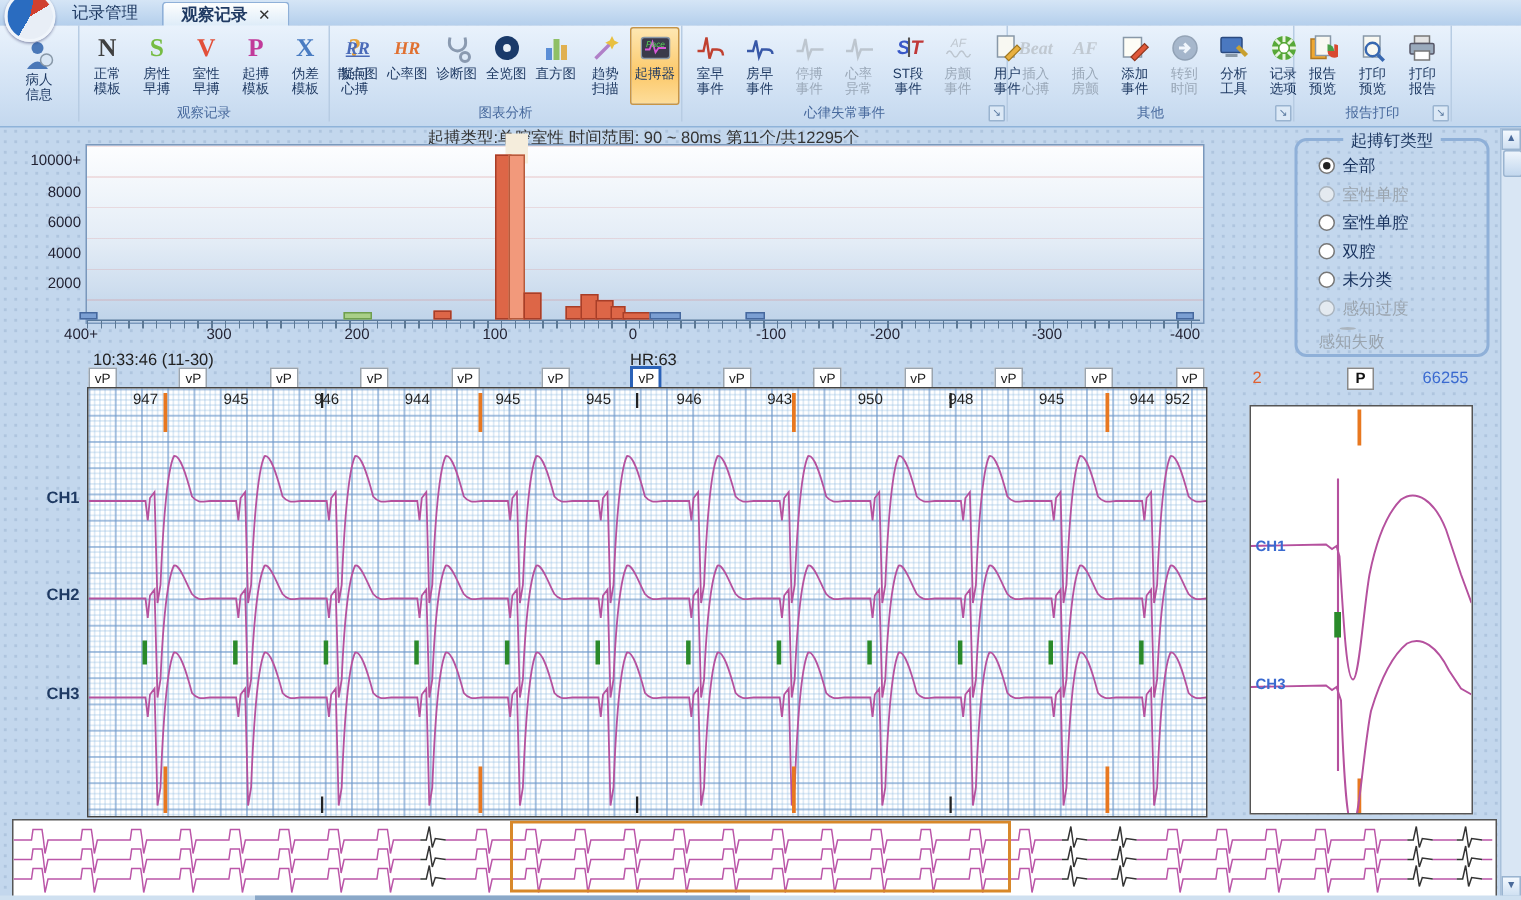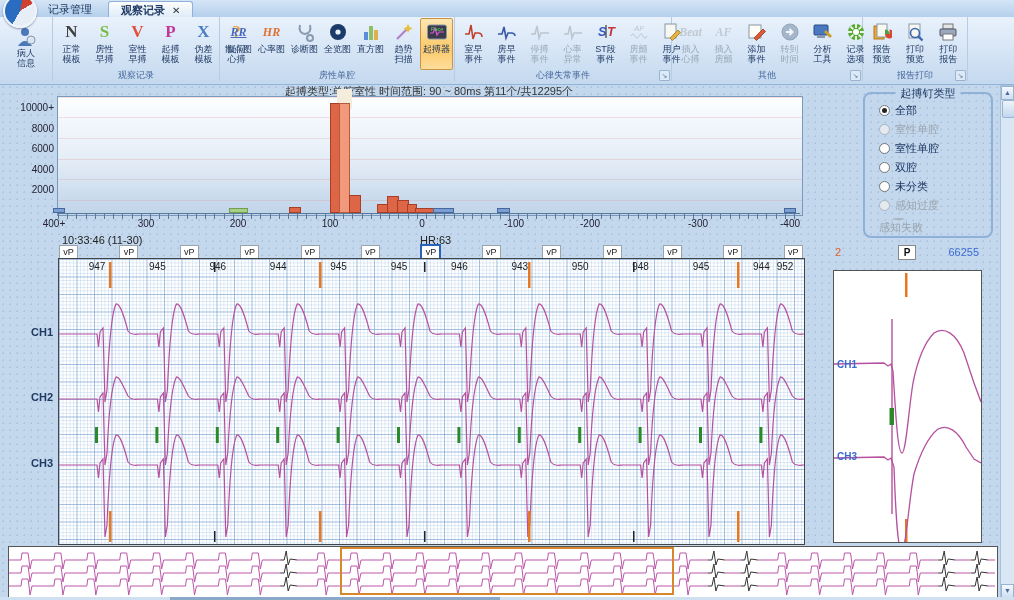--- a/index.html
+++ b/index.html
@@ -226,21 +226,21 @@
             <div class="ricon">
               <svg width="20" height="20" viewBox="0 0 20 20">
                 <rect x="0.5" y="3" width="19" height="14" rx="2" fill="#3a3a4a" stroke="#8898a8"></rect>
                 <path d="M3,11 h3 l2,-5 2,7 2,-3 h5" stroke="#d858d8" fill="none" stroke-width="1.2"></path>
                 <text x="10" y="9" font-size="5.5" fill="#58d858" text-anchor="middle" font-style="italic">Pace</text>
               </svg>
             </div>
             <div class="rlbl">起搏器</div>
           </div>
         </div>
-        <div class="rglabel">房性单腔</div>
+        <div class="rglabel">图表分析</div>
       </div>
       <div class="rgroup" style="width: 212px;">
         <div class="rgbtns">
           <div class="rbtn" style="flex: 1 1 0%;">
             <div class="ricon">
               <svg width="20" height="20" viewBox="0 0 20 20">
                 <path d="M1,12 h4 l2,-9 2,14 2,-6 h3 q4,0 4,4" stroke="#c04030" fill="none" stroke-width="1.6"></path>
               </svg>
             </div>
             <div class="rlbl">室早</div>

